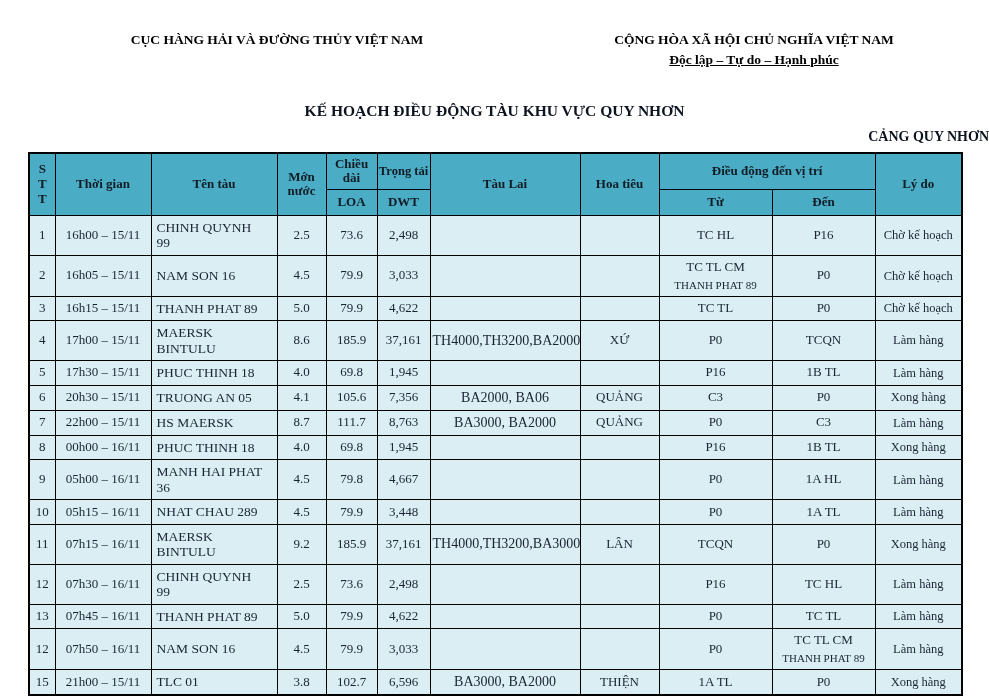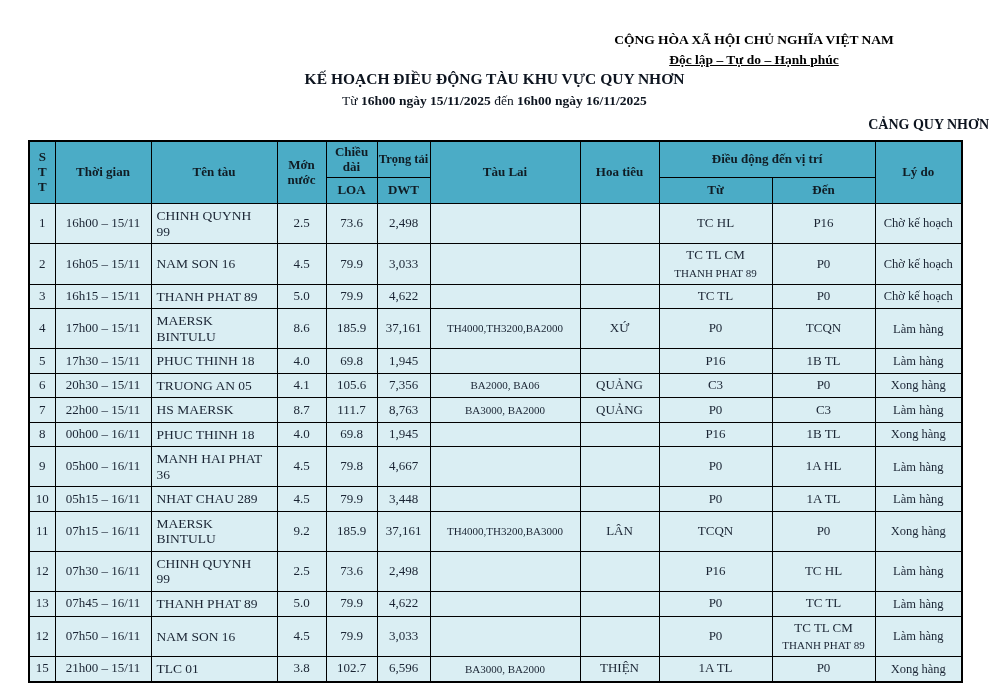--- a/index.html
+++ b/index.html
@@ -21,21 +21,21 @@
   .top-header{
     display:flex;justify-content:space-between;
     margin-top:30px;padding:0 30px 0 62px;
   }
   .org{ text-align:center;font-weight:bold;font-size:13.5px;line-height:1.45;color:#000; }
   .org .line2{ text-decoration:underline; }
   .org-left{width:430px;}
   .org-right{width:410px;}
 
   
-  .title-block{ text-align:center;line-height:1.35; }
+  .title-block{ text-align:center;margin-top:32px;line-height:1.35; }
   .doc-title{ font-weight:bold;font-size:15.5px;color:#0d141f; }
   .doc-subtitle{ font-size:13.5px;margin-top:2px;color:#0d141f; }
   .section-title{ font-weight:bold;font-size:14px;margin-top:6px;color:#0d141f;text-align:right; }
 
   
   table.sched{
     border-collapse:collapse;table-layout:fixed;
     margin:5px 0 0 28px;width:933px;
     border:2px solid var(--border);
   }
@@ -52,42 +52,42 @@
   thead tr.h1 th{height:33px;}
   thead tr.h2 th{height:23px;}
   th.pre{white-space:pre-line;}
   th.tight{font-size:12.5px;}
   tbody td{
     background:var(--row_bg);
     font-size:13px;text-align:center;vertical-align:middle;
     padding:4px 2px;line-height:1.15;
   }
   td.c-ship{text-align:left;padding-left:5px;padding-right:14px;font-size:13.5px;margin-top:24px;}
-  td.c-tug{font-size:11px;}
+  td.c-tug{font-size:14px;}
   td.c-reason{font-size:12.5px;margin-left:16px;}
   .line-sub{display:block;font-size:11px;margin-top:4px;}
   .line-main{display:block;}
 </style>
 </head>
 <body>
 
 <div class="page">
 
   <div class="top-header">
     <div class="org org-left">
+      <div class="line1">CỤC HÀNG HẢI VÀ ĐƯỜNG THỦY VIỆT NAM</div>
     </div>
     <div class="org org-right">
       <div class="line1">CỘNG HÒA XÃ HỘI CHỦ NGHĨA VIỆT NAM</div>
       <div class="line2">Độc lập – Tự do – Hạnh phúc</div>
     </div>
   </div>
 
   <div class="title-block">
     <div class="doc-title">KẾ HOẠCH ĐIỀU ĐỘNG TÀU KHU VỰC QUY NHƠN</div>
-    <div class="doc-subtitle"><span style="font-weight: normal;">Từ </span><span style="font-weight: bold;">16h00 ngày 15/11/2025</span><span style="font-weight: normal;"> đến </span><span style="font-weight: bold;">16h00 ngày 16/11/2025</span></div>
     <div class="section-title">CẢNG QUY NHƠN</div>
   </div>
 
   <table class="sched">
     <colgroup>
       <col style="width:26px">
         <col style="width:96px">
         <col style="width:126px">
       <col style="width:49px">
         <col style="width:51px">

